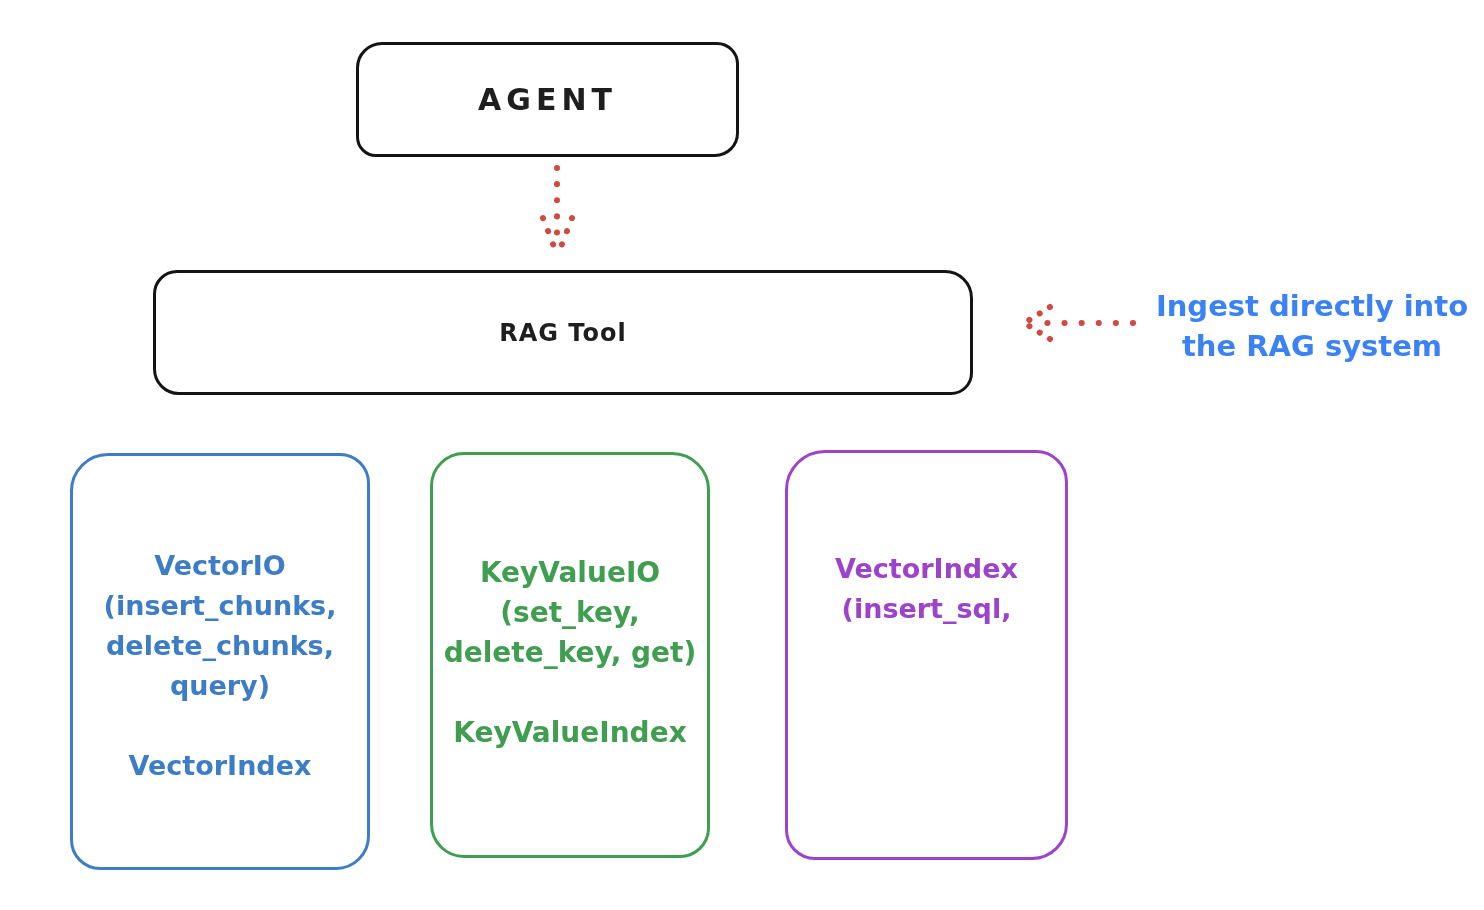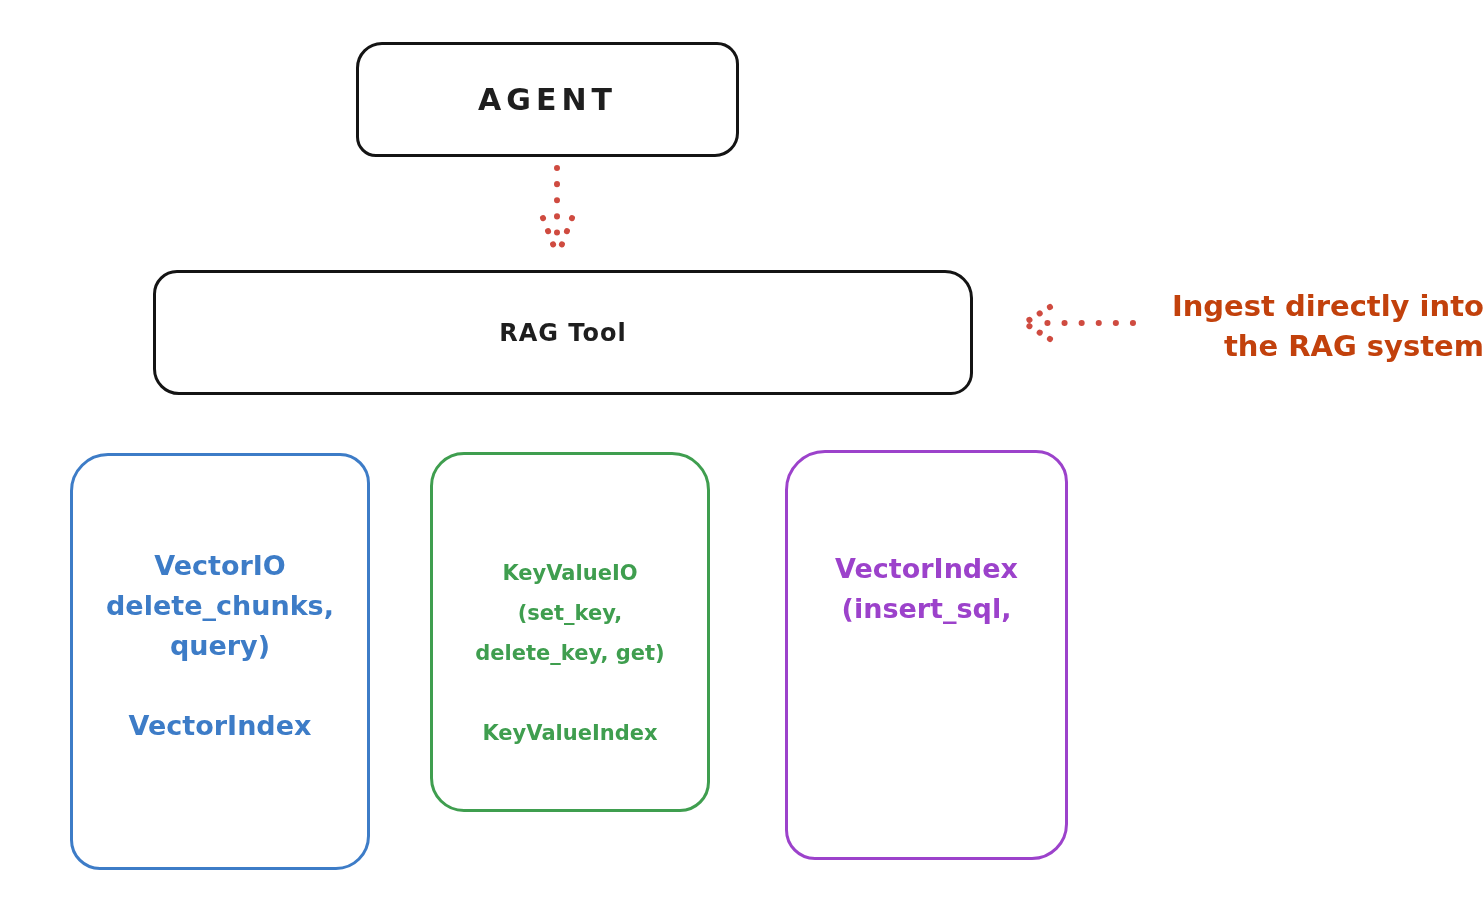--- a/index.html
+++ b/index.html
@@ -56,48 +56,48 @@
     left: 70px; top: 453px;
     width: 300px; height: 417px;
     border: 3px solid #3d7cc7;
     border-radius: 38px 30px 34px 30px;
     color: #3d7cc7;
     font-size: 27px;
     padding-top: 90px;
   }
   .keyvalue-box {
     left: 430px; top: 452px;
-    width: 280px; height: 360px;
+    width: 280px; height: 406px;
     border: 3px solid #3f9e4f;
     border-radius: 34px 38px 30px 34px;
     color: #3f9e4f;
-    font-size: 21px;
+    font-size: 28px;
     padding-top: 98px;
   }
   .relational-box {
     left: 785px; top: 450px;
     width: 283px; height: 410px;
     border: 3px solid #9c42cb;
     border-radius: 40px 32px 36px 30px;
     color: #9c42cb;
     font-size: 27px;
     padding-top: 96px;
   }
   .arrow-svg {
     position: absolute;
     pointer-events: none;
   }
   .annotation {
     position: absolute;
     left: 1140px; top: 286px;
     width: 344px;
-    color: #c2410c;
+    color: #3b82f6;
     font-size: 29px;
     font-weight: 700;
-    text-align: right;
+    text-align: center;
     line-height: 40px;
   }
 </style>
 </head>
 <body>
 
 <div class="canvas">
 
   <div class="box agent-box">
     <span>AGENT</span>
@@ -123,20 +123,21 @@
     </g>
   </svg>
 
   <div class="annotation">
     <div>Ingest directly into</div>
     <div>the RAG system</div>
   </div>
 
   <div class="box store-box vector-box">
     <div class="line">VectorIO</div>
+    <div class="line">(insert_chunks,</div>
     <div class="line">delete_chunks,</div>
     <div class="line">query)</div>
     <div class="footer-line">VectorIndex</div>
   </div>
 
   <div class="box store-box keyvalue-box">
     <div class="line">KeyValueIO</div>
     <div class="line">(set_key,</div>
     <div class="line">delete_key, get)</div>
     <div class="footer-line">KeyValueIndex</div>

